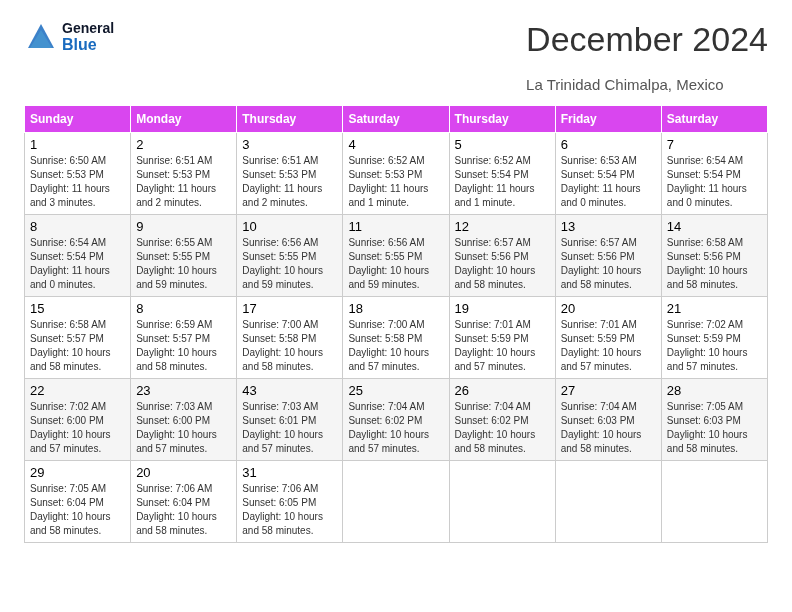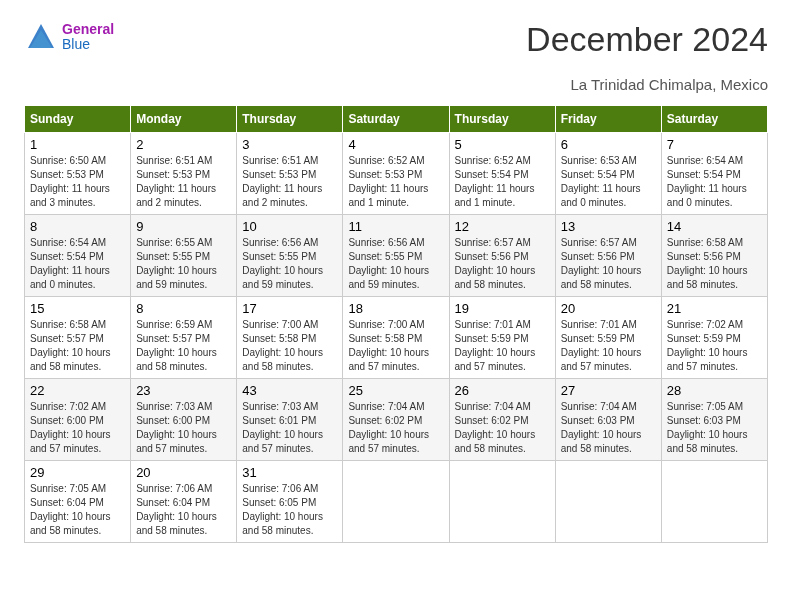--- a/index.html
+++ b/index.html
@@ -14,30 +14,30 @@
       display: flex;
       justify-content: space-between;
       align-items: flex-start;
       margin-bottom: 12px;
     }
     .logo {
       display: flex;
       align-items: center;
       gap: 4px;
     }
-    .title-area { text-align: right; }
+    .title-area { text-align: left; }
     .month-title { font-size: 34px; font-weight: normal; color: #333; }
     .location { font-size: 15px; color: #555; margin-top: 17px; }
     table {
       width: 100%;
       border-collapse: collapse;
       font-size: 11px;
     }
     thead tr th {
-      background-color: #4d7c0f;
+      background-color: #d946ef;
       color: #fff;
       text-align: left;
       padding: 6px 5px;
       font-size: 12px;
       font-weight: bold;
       border: 1px solid #fff;
     }
     tbody tr td {
       border: 1px solid #ccc;
       vertical-align: top;
@@ -70,22 +70,22 @@
 <body>
 
 <div class="header-area">
   <div class="logo">
     <svg width="34" height="34" viewBox="0 0 34 34">
       <rect x="0" y="0" width="34" height="34" fill="white"></rect>
       <polygon points="17,4 30,28 4,28" fill="#1a6bbf" opacity="0.85"></polygon>
       <polygon points="17,10 28,28 6,28" fill="#4a9fd4" opacity="0.6"></polygon>
     </svg>
     <div style="display:flex; flex-direction:column; line-height:1.1;">
-      <span style="font-size:14px;font-weight:bold;color:#a21caf;">General</span>
-      <span style="font-size:14px;font-weight:normal;color:#1a6bbf;">Blue</span>
+      <span style="font-size:14px;font-weight:bold;color:#0f172a;">General</span>
+      <span style="font-size:16px;font-weight:bold;color:#1a6bbf;">Blue</span>
     </div>
   </div>
   <div class="title-area">
     <div class="month-title">December 2024</div>
     <div class="location">La Trinidad Chimalpa, Mexico</div>
   </div>
 </div>
 
 <table>
   <thead>

